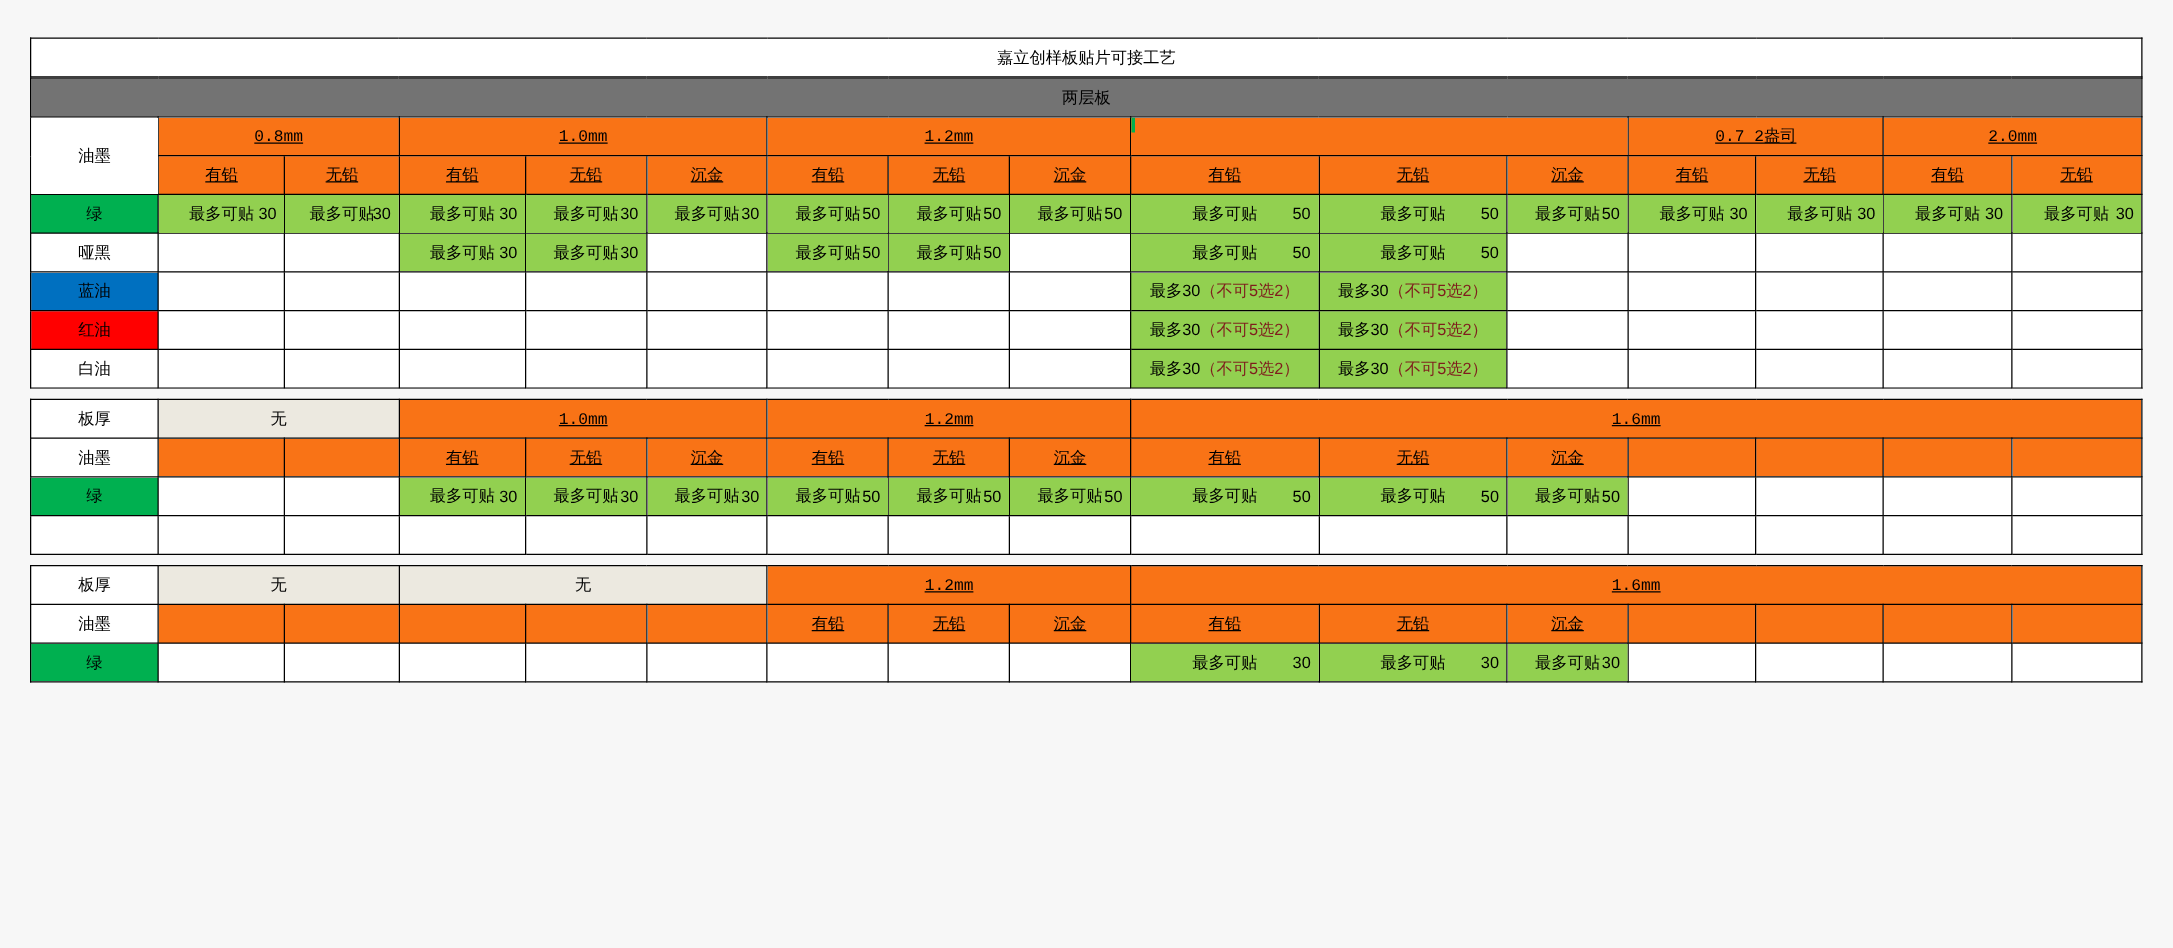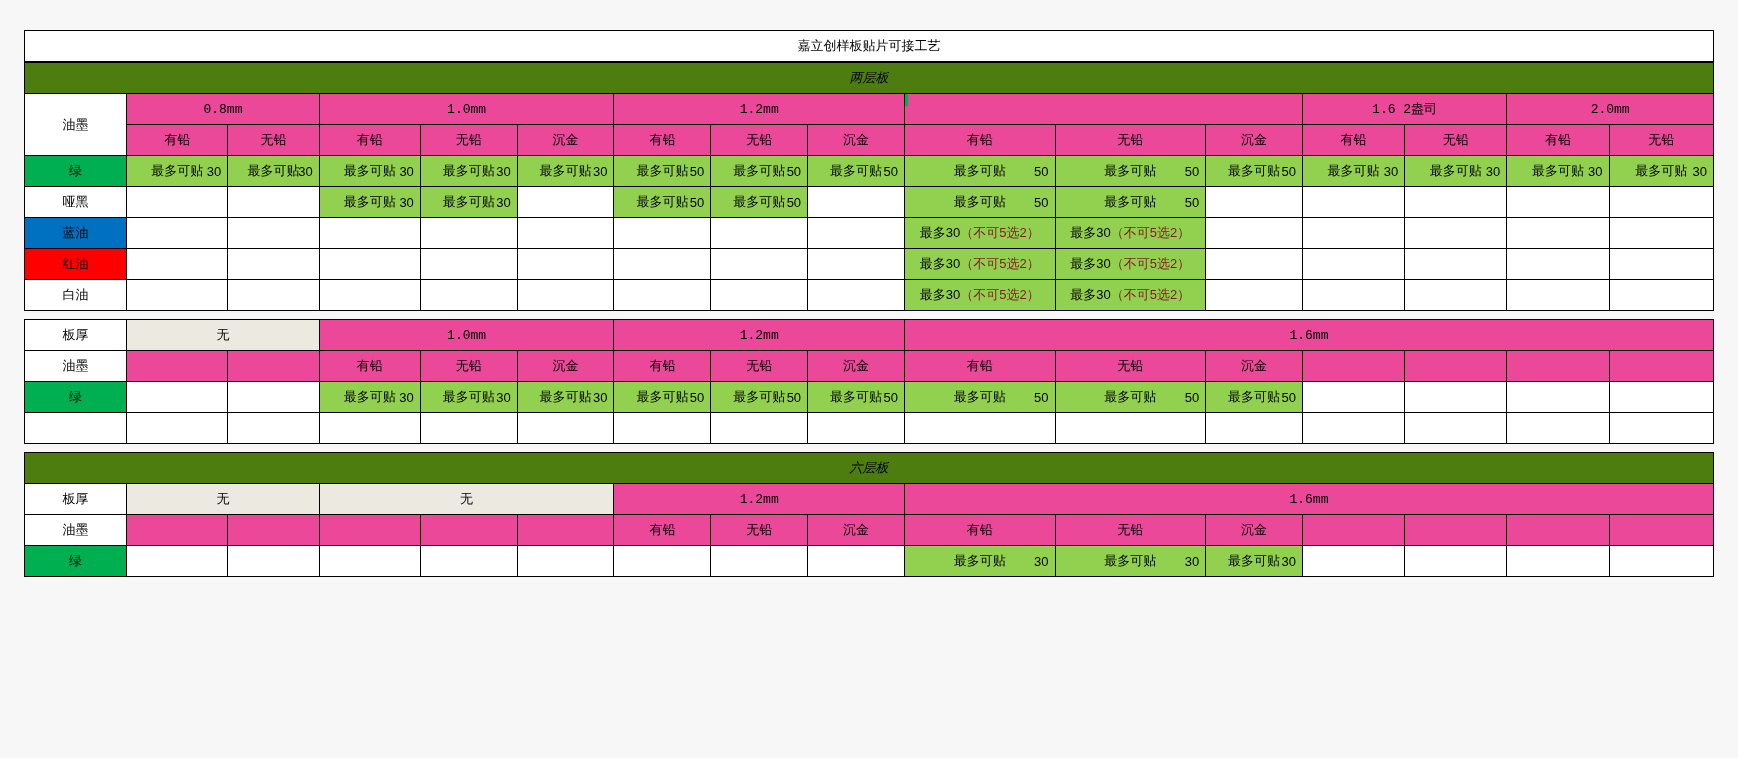--- a/index.html
+++ b/index.html
@@ -47,27 +47,26 @@
   .notice-cell {
     color: #ff0000;
     font-size: 13px;
     text-align: left;
     padding-left: 6px;
     height: 28px;
     border: 1px solid #000000;
   }
   .notice-cell .seg2 { padding-left: 46px; }
   .section-head {
-    background: #4d7c0f;
+    background: #737373;
     color: #ffffff;
     font-size: 14px;
     height: 30px;
-    font-style: italic;
-  }
-  .hdr { background: #ec4899; font-size: 13px; }
+  }
+  .hdr { background: #f97316; font-size: 13px; text-decoration: underline; }
   .hdr-mono { font-family: "Liberation Mono", monospace; font-size: 13px; }
   .blue-cell { background: #0070c0; color: #ffffff; }
   .red-cell  { background: #ff0000; color: #ffffff; }
   .white-cell { background: #ffffff; color: #000000; }
   .val {
     background: #92d050;
     font-size: 12.5px;
     text-align: left;
     padding-left: 5px;
     position: relative;
@@ -154,21 +153,21 @@
       <tr>
         <td class="lbl" rowspan="2" style="position:relative">
           <span>油墨</span>
         </td>
         <td class="hdr hdr-mono" colspan="2">0.8mm</td>
         <td class="hdr hdr-mono" colspan="3">1.0mm</td>
         <td class="hdr hdr-mono" colspan="3">1.2mm</td>
         <td class="hdr hdr-mono" colspan="3" style="position:relative">
               <span class="tickmark" style="left:0;top:0"></span>
             </td>
-        <td class="hdr hdr-mono" colspan="2">1.6   2盎司</td>
+        <td class="hdr hdr-mono" colspan="2">0.7   2盎司</td>
         <td class="hdr hdr-mono" colspan="2">2.0mm</td>
       </tr>
       <tr>
         <td class="hdr">有铅</td>
         <td class="hdr">无铅</td>
         <td class="hdr">有铅</td>
         <td class="hdr">无铅</td>
         <td class="hdr">沉金</td>
         <td class="hdr">有铅</td>
         <td class="hdr">无铅</td>
@@ -380,23 +379,20 @@
           <col style="width:90px">
         <col style="width:140px">
           <col style="width:140px">
           <col style="width:90px">
         <col style="width:95px">
           <col style="width:95px">
         <col style="width:95px">
           <col style="width:97px">
       </colgroup>
       <tbody>
-          <tr>
-        <td class="section-head" colspan="16">六层板</td>
-      </tr>
       <tr>
         <td class="lbl">板厚</td>
         <td class="none-cell" colspan="2">无</td>
         <td class="none-cell" colspan="3">无</td>
         <td class="hdr hdr-mono" colspan="3">1.2mm</td>
         <td class="hdr hdr-mono" colspan="7">1.6mm</td>
       </tr>
       <tr>
         <td class="lbl">油墨</td>
         <td class="hdr"></td>

